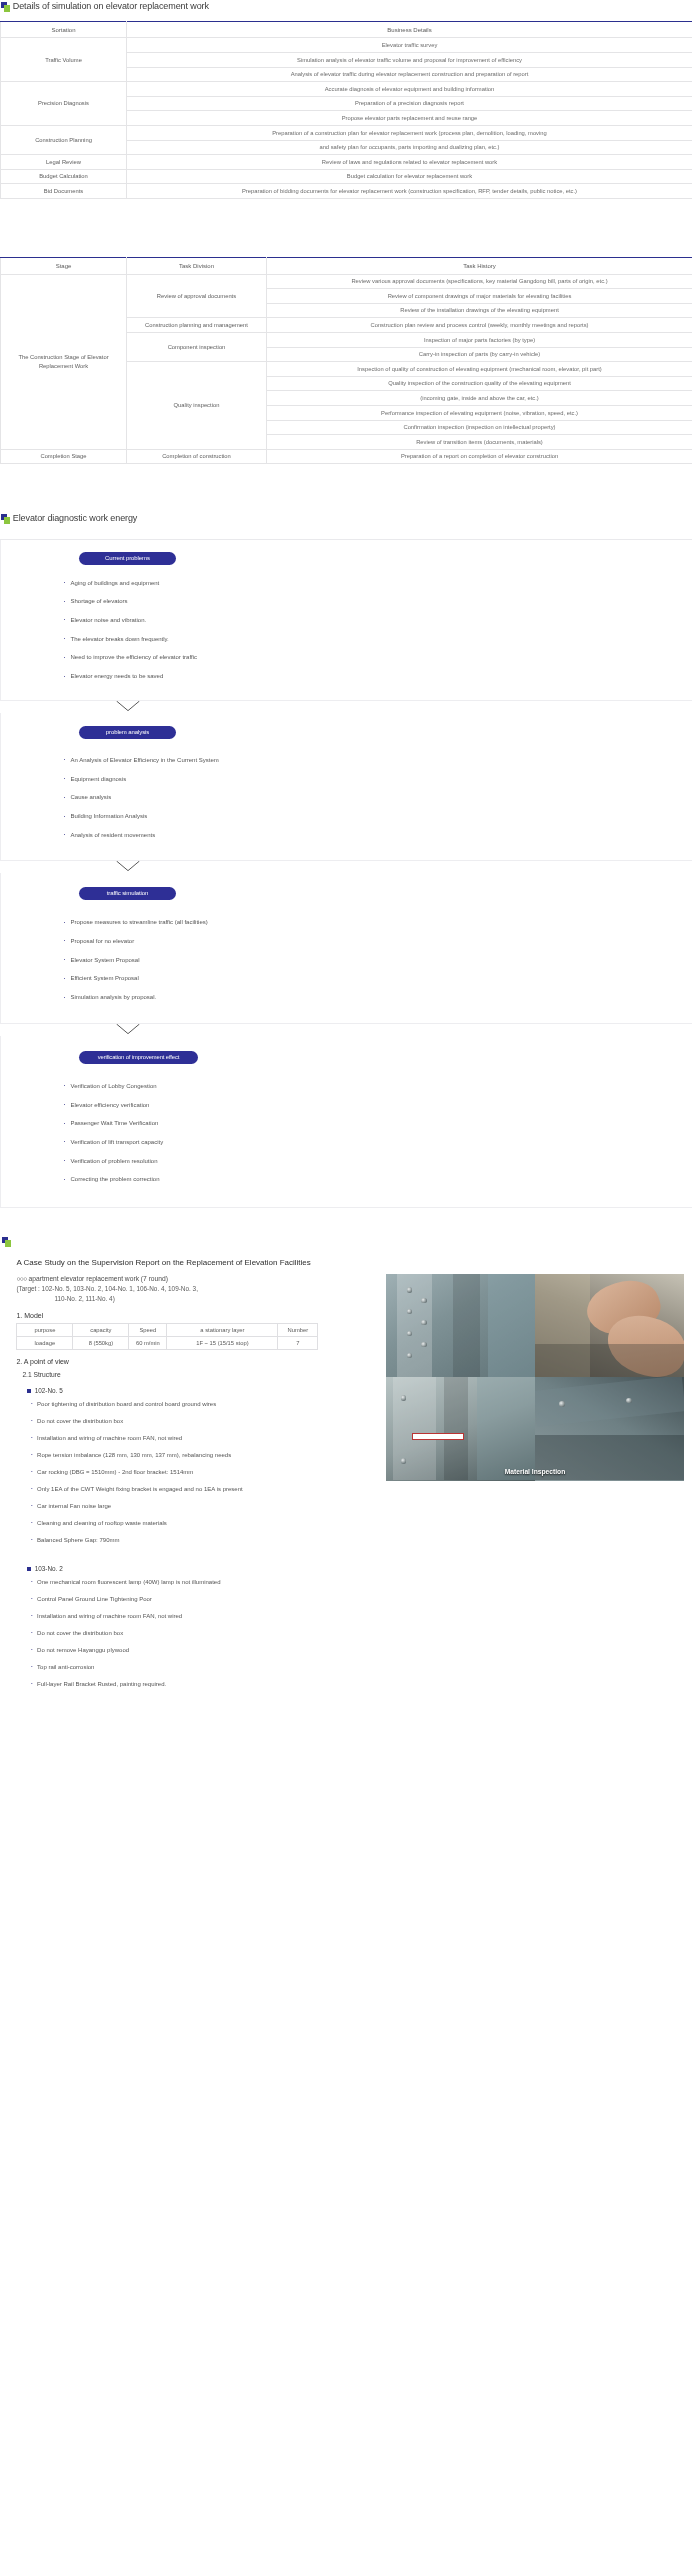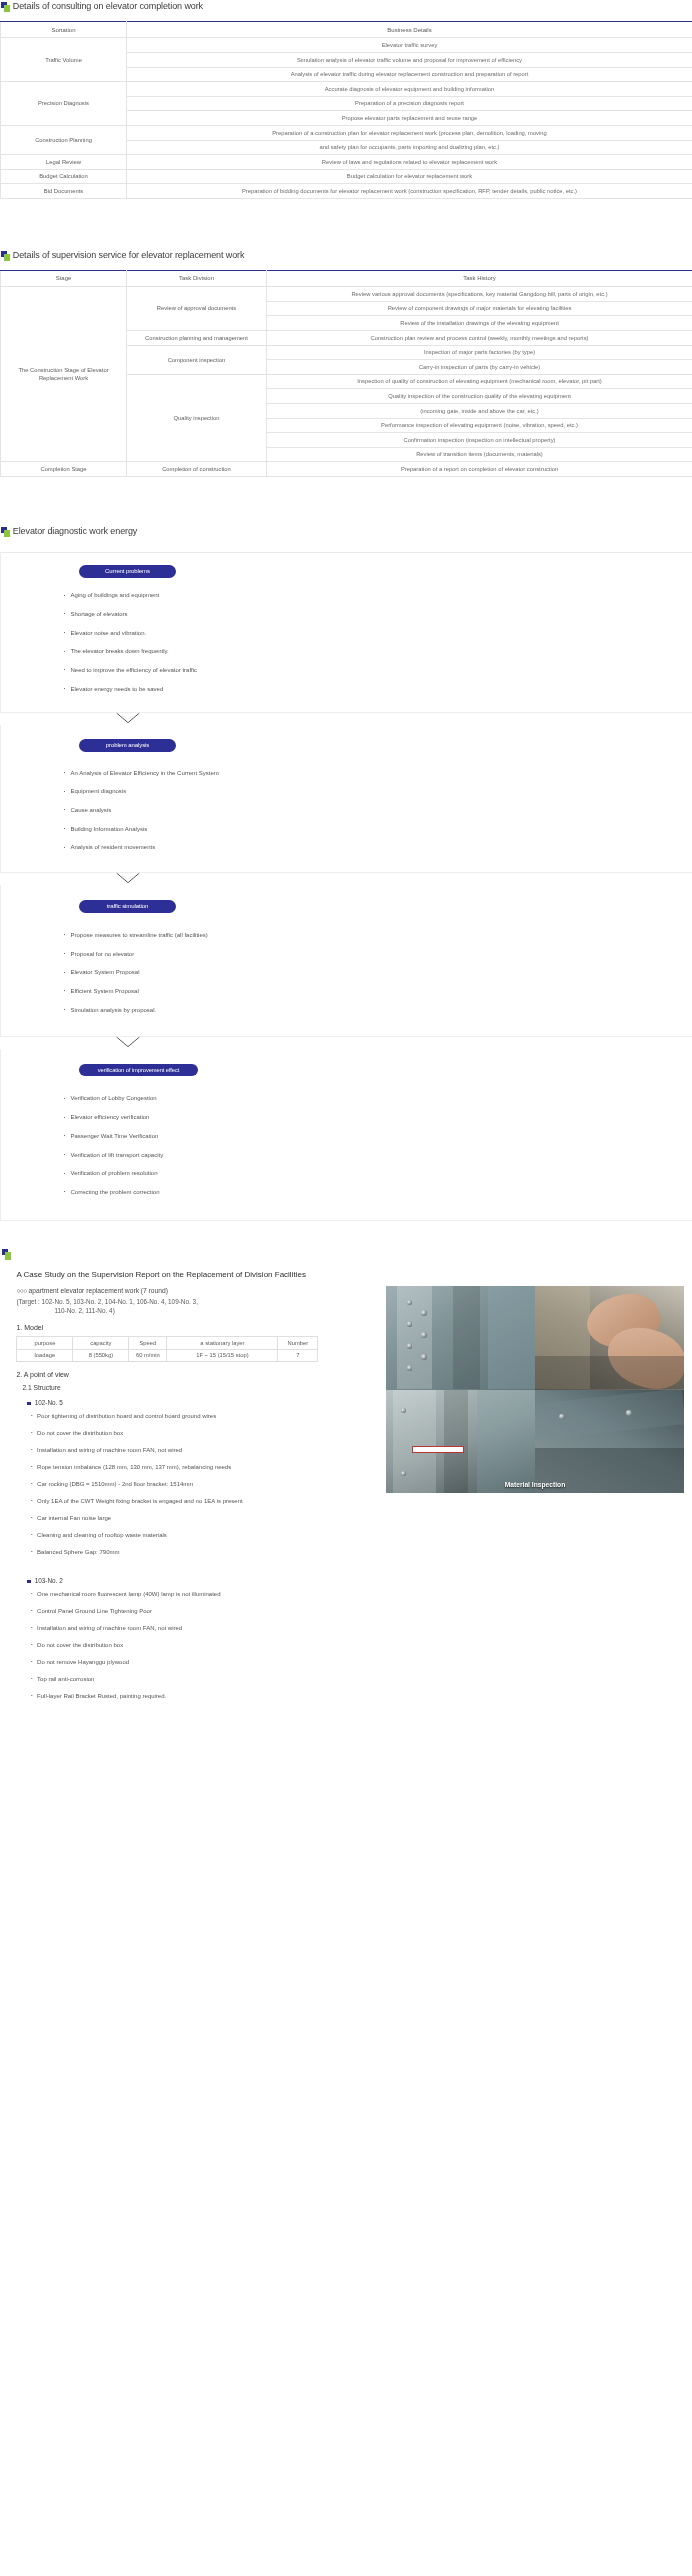--- a/index.html
+++ b/index.html
@@ -271,21 +271,21 @@
 </head>
 <body>
 
 <div class="page">
 
   <div class="sec-head" style="padding-top:1.2px;">
     <span class="sq-mark">
       <span class="sq-blue"></span>
         <span class="sq-green"></span>
     </span>
-    <span class="sec-title">Details of consulting on elevator completion work</span>
+    <span class="sec-title">Details of simulation on elevator replacement work</span>
   </div>
 
   <div style="height:7.3px"></div>
 
   <table class="dt">
     <colgroup>
         <col style="width:126px">
         <col>
       </colgroup>
     <thead>
@@ -335,27 +335,20 @@
       </tr>
       <tr>
         <td class="stub">Bid Documents</td>
         <td>Preparation of bidding documents for elevator replacement work (construction specification, RFP, tender details, public notice, etc.)</td>
       </tr>
     </tbody>
   </table>
 
   <div style="height:51px"></div>
 
-  <div class="sec-head">
-    <span class="sq-mark">
-      <span class="sq-blue"></span>
-        <span class="sq-green"></span>
-    </span>
-    <span class="sec-title">Details of supervision service for elevator replacement work</span>
-  </div>
 
   <div style="height:7.3px"></div>
 
   <table class="dt">
     <colgroup>
         <col style="width:126px">
         <col style="width:140px">
         <col>
       </colgroup>
     <thead>
@@ -501,21 +494,21 @@
 
   <div style="height:22px"></div>
 
   <div class="case-wrap">
     <div class="sec-head" style="padding-left:1.8px;">
       <span class="sq-mark">
         <span class="sq-blue"></span>
           <span class="sq-green"></span>
       </span>
     </div>
-    <div class="case-title">A Case Study on the Supervision Report on the Replacement of Division Facilities</div>
+    <div class="case-title">A Case Study on the Supervision Report on the Replacement of Elevation Facilities</div>
 
     <div class="case-cols">
       <div class="case-left">
 
         <div class="target-line">
           <span class="circles">○○○</span><span> apartment elevator replacement work (7 round)</span>
         </div>
         <div class="target-sub">(Target : 102-No. 5, 103-No. 2, 104-No. 1, 106-No. 4, 109-No. 3,</div>
         <div class="target-sub"><span class="ind"></span><span>110-No. 2, 111-No. 4)</span></div>
 

